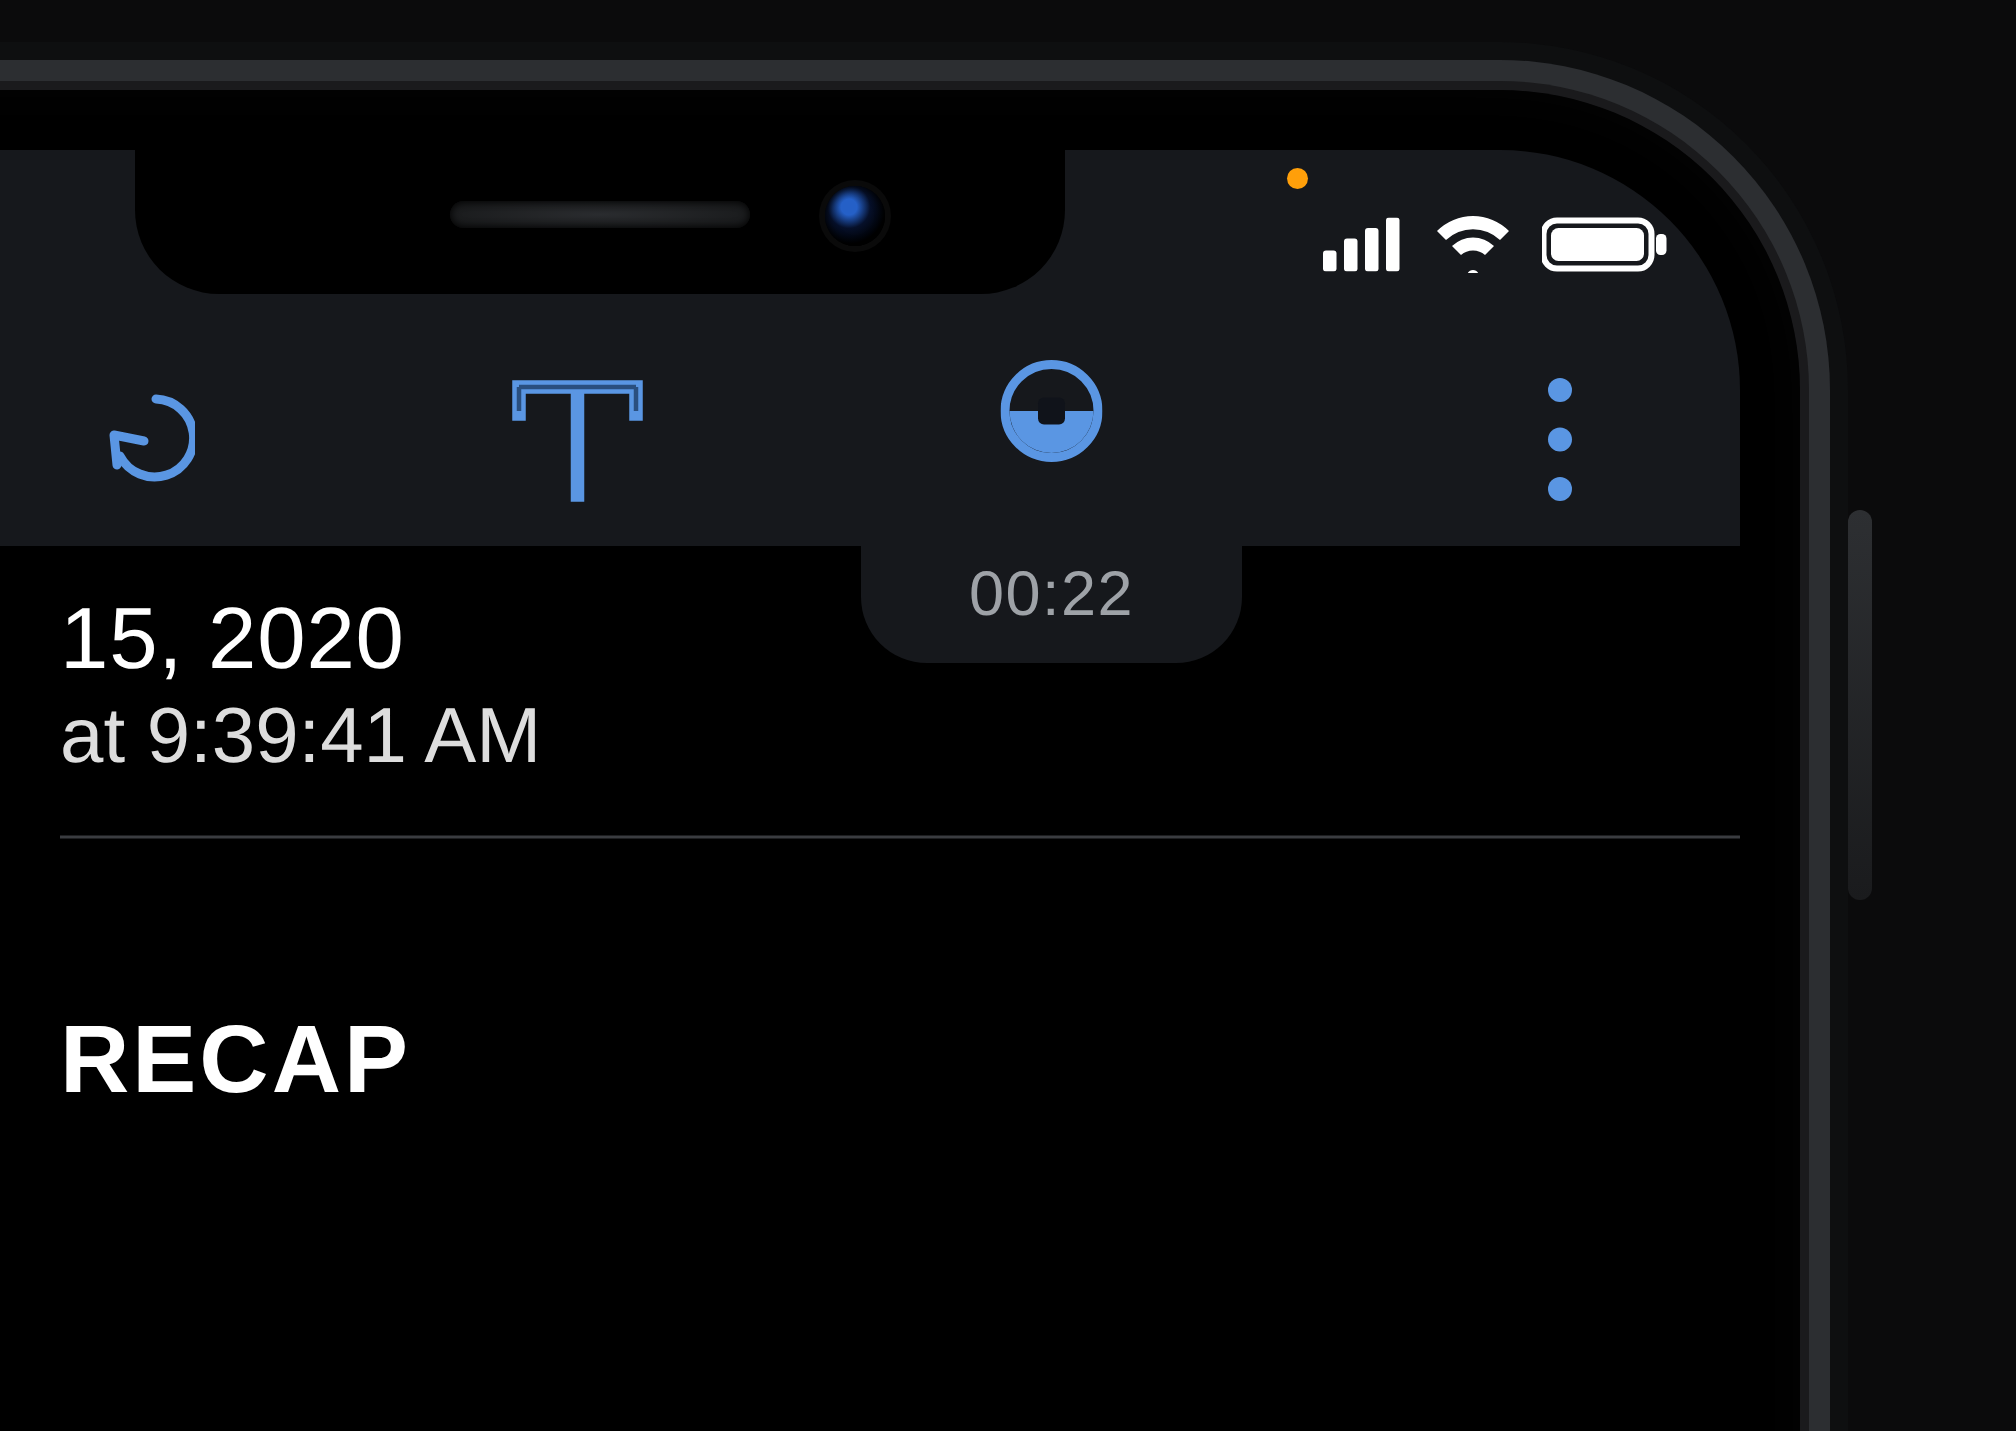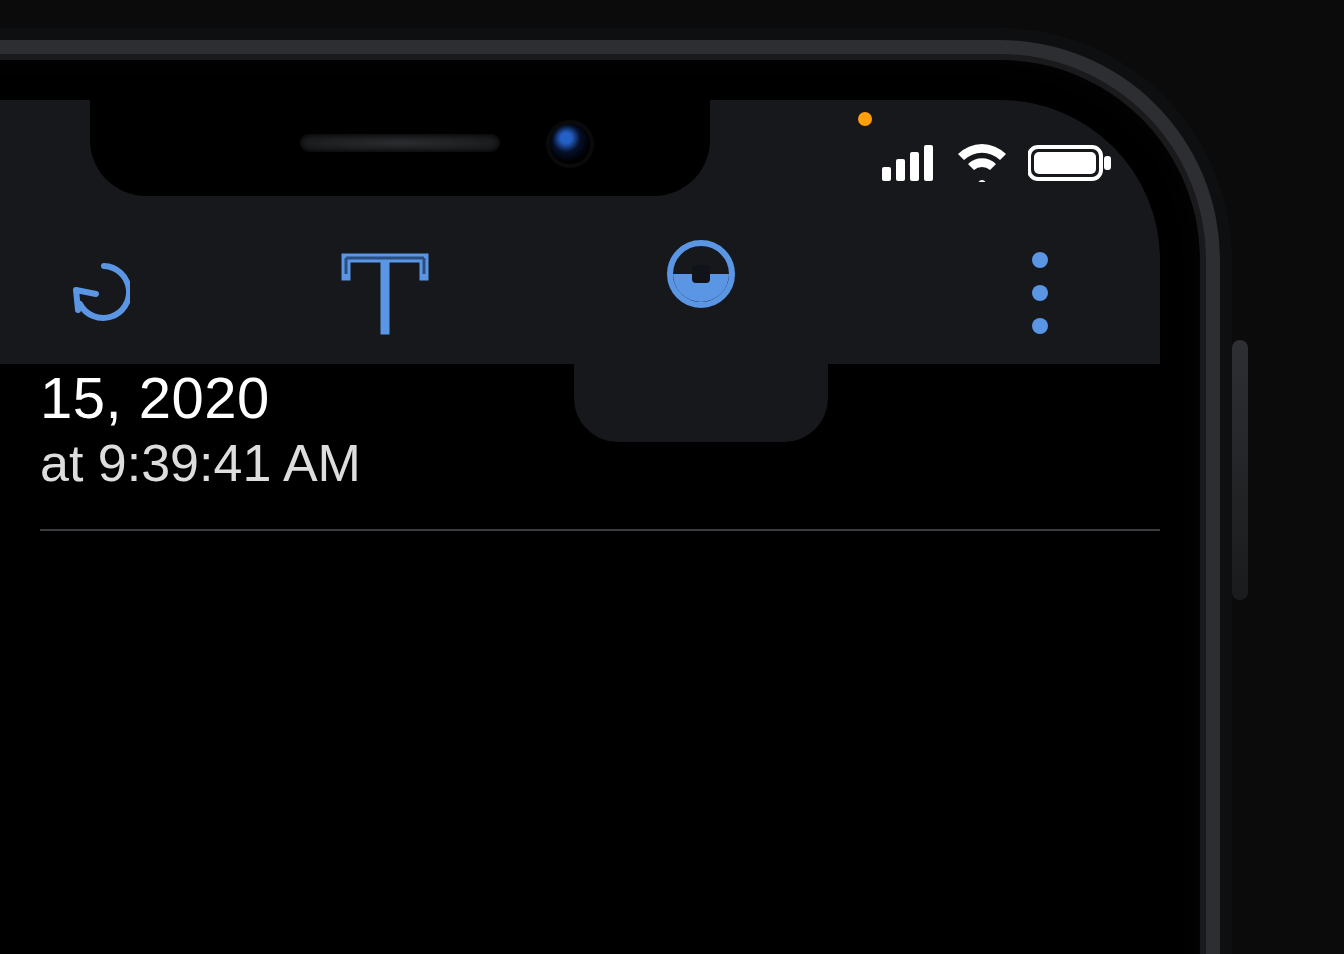--- a/index.html
+++ b/index.html
@@ -107,21 +107,21 @@
   }
   .undo-btn{position:absolute;top:32px;left:420px;width:70px;height:90px;color:#5a96e3;}
   .text-btn{position:absolute;top:24px;left:700px;width:90px;height:100px;color:#5a96e3;}
   .more-btn{position:absolute;top:32px;right:80px;width:50px;height:90px;color:#5a96e3;}
 
   
   .doc{
     position:absolute;top:264px;left:0;right:0;bottom:0;background:#000;color:#fff;
     padding-left:400px; 
   }
-  .date-line{font-size:58px;font-weight:400;letter-spacing:.5px;margin-top:0;}
+  .date-line{font-size:58px;font-weight:400;letter-spacing:.5px;margin-top:28px;}
   .time-line{font-size:52px;color:#ddd;margin-top:2px;}
   .hr{height:2px;background:#3a3c40;margin-top:36px;width:100%;}
   .recap{font-size:64px;font-weight:800;letter-spacing:2px;margin-top:110px;}
 
   svg{display:block}
 </style>
 </head>
 <body>
 
 <div class="stage">
@@ -193,23 +193,25 @@
             <defs>
               <clipPath id="lower">
                   <rect x="0" y="34" width="68" height="34"></rect>
                 </clipPath>
             </defs>
             <circle cx="34" cy="34" r="31" fill="none" stroke="#5a96e3" stroke-width="6"></circle>
             <circle cx="34" cy="34" r="28" fill="#5a96e3" clip-path="url(#lower)"></circle>
             <rect x="25" y="25" width="18" height="18" rx="4" fill="#10131a"></rect>
           </svg>
         </div>
+        <div class="rec-time">00:22</div>
       </div>
 
       <div class="doc">
         <div class="date-line">15, 2020</div>
         <div class="time-line">at 9:39:41 AM</div>
         <div class="hr"></div>
+        <div class="recap">RECAP</div>
       </div>
 
     </div>
   </div>
 </div>
 
 </body></html>

